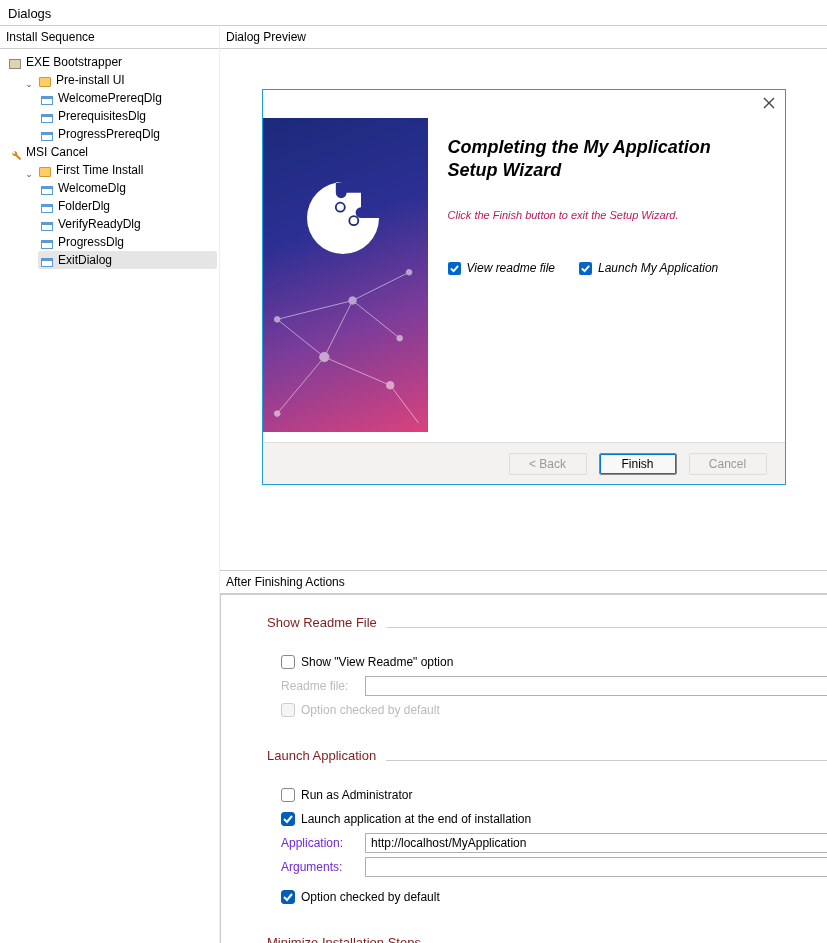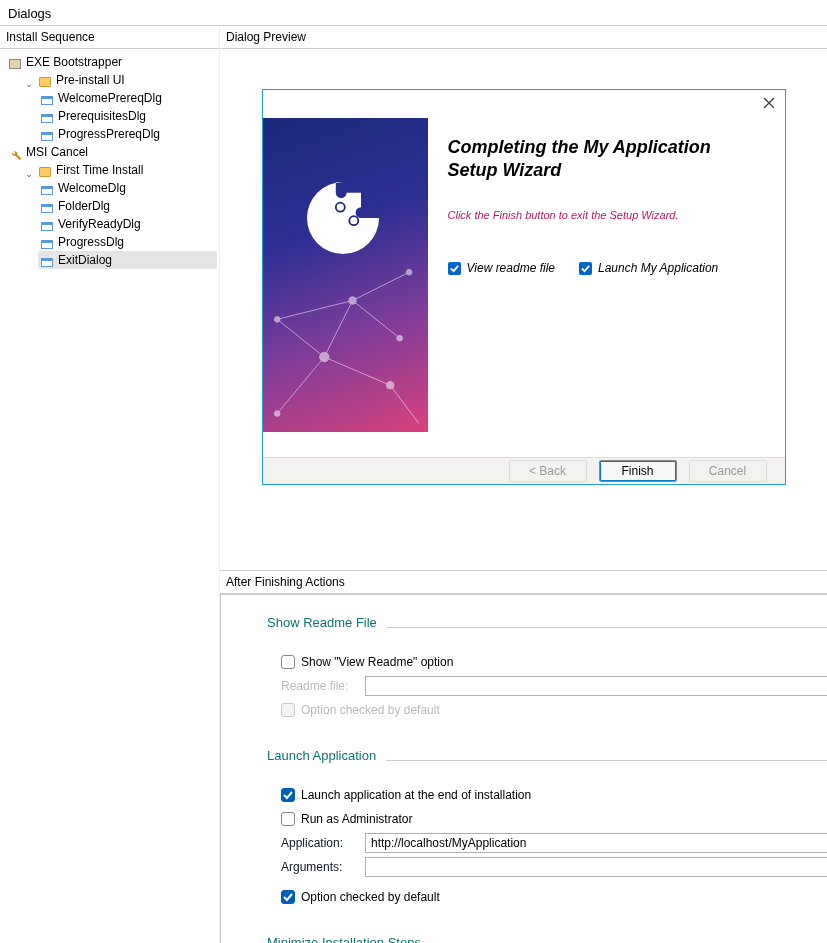--- a/index.html
+++ b/index.html
@@ -32,38 +32,38 @@
 .wizard-banner { width:165px; height: 314px; margin:28px 0 0 0; background: linear-gradient(160deg, #1b2a7a 0%, #2b2f93 35%, #7a3c9a 65%, #d9427d 100%); position:relative; overflow:hidden; }
 .wizard-banner svg.net { position:absolute; bottom:0; left:0; width:100%; height:60%; opacity:0.6; }
 .wizard-banner .puzzle { position:absolute; top:55px; left:35px; }
 .wizard-content { flex:1; padding: 46px 20px 10px 20px; }
 .wizard-title { font-size: 18px; font-weight: bold; line-height: 1.25; margin-bottom: 28px; }
 .wizard-text { font-size: 11px; color:#be185d; margin-bottom: 40px; }
 .wizard-checks { display:flex; flex-direction:row; gap: 24px; }
 .wcheck { display:flex; align-items:center; gap:6px; font-size:12px; }
 .wcheck .cb { width:13px; height:13px; border-radius:2px; background:#0066cc; display:flex; align-items:center; justify-content:center; }
 .wcheck .cb svg { width:9px; height:9px; }
-.wizard-footer { height: 27px; border-top:1px solid #ddd; background:#f3f2f1; display:flex; align-items:center; justify-content:flex-end; gap:12px; padding: 0 18px; }
+.wizard-footer { height: 42px; border-top:1px solid #ddd; background:#f3f2f1; display:flex; align-items:center; justify-content:flex-end; gap:12px; padding: 0 18px; }
 .wbtn { min-width:78px; height:22px; font-size:12px; background:#f8f8f8; border:1px solid #bbb; border-radius:2px; display:flex; align-items:center; justify-content:center; }
 .wbtn.disabled { color:#999; border-color:#ddd; background:#f3f2f1; }
 .wbtn.primary { border-color:#888; box-shadow:0 0 0 1px #0078d4 inset; }
 
 .after-pane { border-top: 1px solid #ccc; flex:1; overflow: hidden; }
 .after-body { border: 1px solid #ccc; border-right: none; border-bottom:none; margin: 0 0 0 0; height: calc(100% - 22px); padding: 20px 0 20px 46px; overflow-y: auto; }
 .group { margin-bottom: 28px; }
-.group-title { color:#0f766e; font-size:13px; margin-bottom: 10px; }
+.group-title { color:#7f1d1d; font-size:13px; margin-bottom: 10px; }
 .group-header { display:flex; align-items:center; gap:10px; margin-bottom: 12px; }
 .group-header .line { flex:1; height:1px; background:#ccc; margin-right:-46px; }
 .form-row { display:flex; align-items:center; gap:6px; margin: 4px 0 4px 14px; min-height: 20px; }
 .checkbox { width:14px; height:14px; border:1px solid #888; border-radius:3px; display:inline-flex; align-items:center; justify-content:center; background:#fff; }
 .checkbox.checked { background:#005fb8; border-color:#005fb8; }
 .checkbox.checked svg { width:10px; height:10px; }
 .checkbox.disabled { border-color:#ccc; background:#f5f5f5; }
 .form-row.label-row { margin-left: 14px; }
-.field-label { width:78px; color:#0f172a; font-size:12px; }
+.field-label { width:78px; color:#6d28d9; font-size:12px; }
 .field-label.disabled { color:#bbb; }
 .text-input { flex:1; height:20px; border:1px solid #b0b0b0; padding: 2px 5px; font-size:12px; margin-right:0; }
 .text-input:disabled { background:#fff; color:#333; }
 .after-body .text-input { border-right: none; }
 </style>
 </head>
 <body>
 
 <div class="page-title">Dialogs</div>
 
@@ -277,30 +277,30 @@
             <span style="color:#bbb">Option checked by default</span>
           </div>
         </div>
 
         <div class="group">
           <div class="group-header">
             <span class="group-title">Launch Application</span>
             <span class="line"></span>
           </div>
           <div class="form-row">
+            <span class="checkbox"></span>
+            <span>Run as Administrator</span>
+          </div>
+          <div class="form-row">
             <span class="checkbox checked">
                 <svg viewBox="0 0 10 10">
                   <path d="M1 5 L4 8 L9 2" stroke="#fff" stroke-width="2" fill="none"></path>
                 </svg>
               </span>
             <span>Launch application at the end of installation</span>
-          </div>
-          <div class="form-row">
-            <span class="checkbox"></span>
-            <span>Run as Administrator</span>
           </div>
           <div class="form-row label-row">
             <span class="field-label">Application:</span>
             <input class="text-input" value="http://localhost/MyApplication" style="">
           </div>
           <div class="form-row label-row">
             <span class="field-label">Arguments:</span>
             <input class="text-input" style="">
           </div>
           <div class="form-row" style="margin-top:10px">

